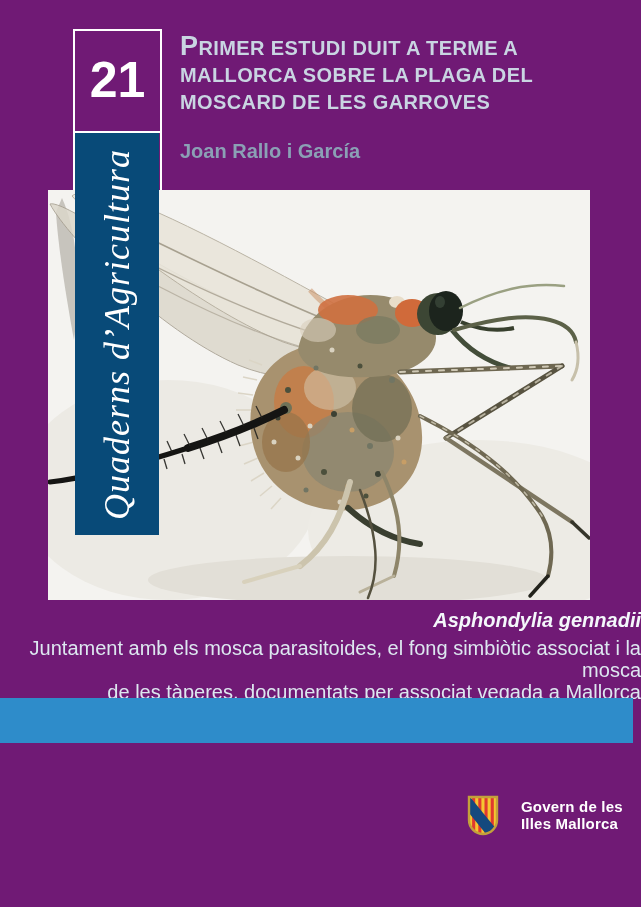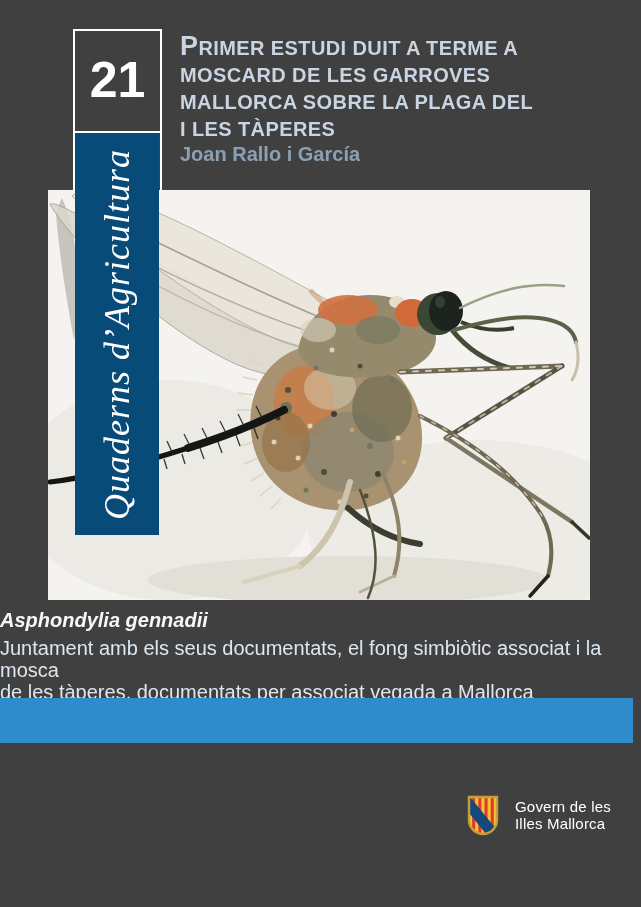--- a/index.html
+++ b/index.html
@@ -1,18 +1,18 @@
 <!DOCTYPE html>
 <html><head>
 <meta charset="utf-8">
 <style>
   html,body{margin:0;padding:0;background:#2b2b2b;}
   .page{
     position:relative; width:641px; height:907px; margin:0 auto;
-    background:#404040; overflow:hidden;
+    background:#701a75; overflow:hidden;
     font-family:"Liberation Sans", sans-serif;
   }
   
   .issue-frame{
     position:absolute; left:73px; top:29px; width:89px; height:161px;
     border:2px solid #ffffff; border-bottom:none; box-sizing:border-box; z-index:5;
   }
   .issue-divider{
     position:absolute; left:73px; top:131px; width:89px; height:2px;
     background:#ffffff; z-index:6;
@@ -33,65 +33,64 @@
     font-size:36px; color:#ffffff; letter-spacing:1px; white-space:nowrap;
   }
   
   .title-block{position:absolute; left:180px; top:33px; width:390px; z-index:3;}
   .title-line{
     color:#c9d5e2; font-weight:bold; font-size:20px; line-height:27px;
     letter-spacing:0.4px;
   }
   .title-line.first::first-letter{font-size:27px;}
   .author{
-    margin-top:0; color:#8ba0b5; font-weight:bold; font-size:20px;
+    margin-top:24px; color:#8ba0b5; font-weight:bold; font-size:20px;
   }
   
   .photo{
     position:absolute; left:48px; top:190px; width:542px; height:410px;
     background:#f4f3f0; z-index:1;
   }
   .photo svg{position:absolute; left:0; top:0; width:100%; height:100%;}
   
-  .caption{position:absolute; left:0; top:607px; width:641px; text-align:left; z-index:2;}
+  .caption{position:absolute; left:0; top:607px; width:641px; text-align:right; z-index:2;}
   .species{
     color:#f4f8fb; font-weight:bold; font-style:italic; font-size:20px;
     line-height:26px; margin-bottom:4px;
   }
   .caption-line{color:#dde7f0; font-size:20px; line-height:22px;}
   
   .band{
     position:absolute; left:0; top:698px; width:633px; height:45px;
     background:#2e8cca; z-index:2;
   }
   
   .logo{position:absolute; left:466px; top:794px; display:flex; align-items:flex-start; z-index:2;}
   .shield{width:34px; height:44px; display:block;}
   .logo-text{
-    margin-left:15px; margin-top:4px; color:#ffffff; font-weight:normal;
+    margin-left:21px; margin-top:4px; color:#ffffff; font-weight:bold;
     font-size:15px; line-height:17px; letter-spacing:0.2px; white-space:nowrap;
   }
 </style>
 </head>
 <body>
 
 <div class="page">
 
   <div class="issue-frame"></div>
   <div class="issue-divider"></div>
   <div class="issue-number">21</div>
   <div class="spine">
     <span class="spine-text">Quaderns d’Agricultura</span>
   </div>
 
   <div class="title-block">
     <div class="title-line first">PRIMER ESTUDI DUIT A TERME A</div>
+    <div class="title-line">MALLORCA SOBRE LA PLAGA DEL</div>
     <div class="title-line">MOSCARD DE LES GARROVES</div>
-    <div class="title-line">MALLORCA SOBRE LA PLAGA DEL</div>
-    <div class="title-line">I LES TÀPERES</div>
     <div class="author">Joan Rallo i García</div>
   </div>
 
   <div class="photo" role="img" aria-label="Close-up macro photograph of a gall midge (moscard) standing on white cloth">
     <svg viewBox="0 0 542 410" preserveAspectRatio="none">
 
       <rect width="542" height="410" fill="#f4f3f0"></rect>
       <ellipse cx="120" cy="300" rx="150" ry="110" fill="#eceae4"></ellipse>
       <ellipse cx="430" cy="340" rx="170" ry="90" fill="#edebe5"></ellipse>
       <ellipse cx="300" cy="390" rx="200" ry="24" fill="#e2dfd7"></ellipse>
@@ -200,21 +199,21 @@
         <path d="M346,386 L312,402" stroke="#b9b19a" stroke-width="3"></path>
         <path d="M302,292 C292,330 278,356 252,376" stroke="#ccc4ad" stroke-width="6"></path>
         <path d="M252,376 L196,392" stroke="#d8d1bc" stroke-width="4"></path>
         <path d="M312,300 C330,346 332,380 320,408" stroke="#55513f" stroke-width="2.5"></path>
       </g>
     </svg>
   </div>
 
   <div class="caption">
     <div class="species">Asphondylia gennadii</div>
-    <div class="caption-line">Juntament amb els seus documentats, el fong simbiòtic associat i la mosca</div>
+    <div class="caption-line">Juntament amb els mosca parasitoides, el fong simbiòtic associat i la mosca</div>
     <div class="caption-line">de les tàperes, documentats per associat vegada a Mallorca</div>
   </div>
 
   <div class="band"></div>
 
   <div class="logo">
     <svg class="shield" viewBox="0 0 34 44">
       <defs>
         <clipPath id="shieldClip">
             <path d="M3,3 H31 V26 A14,14 0 0 1 3,26 Z"></path>

